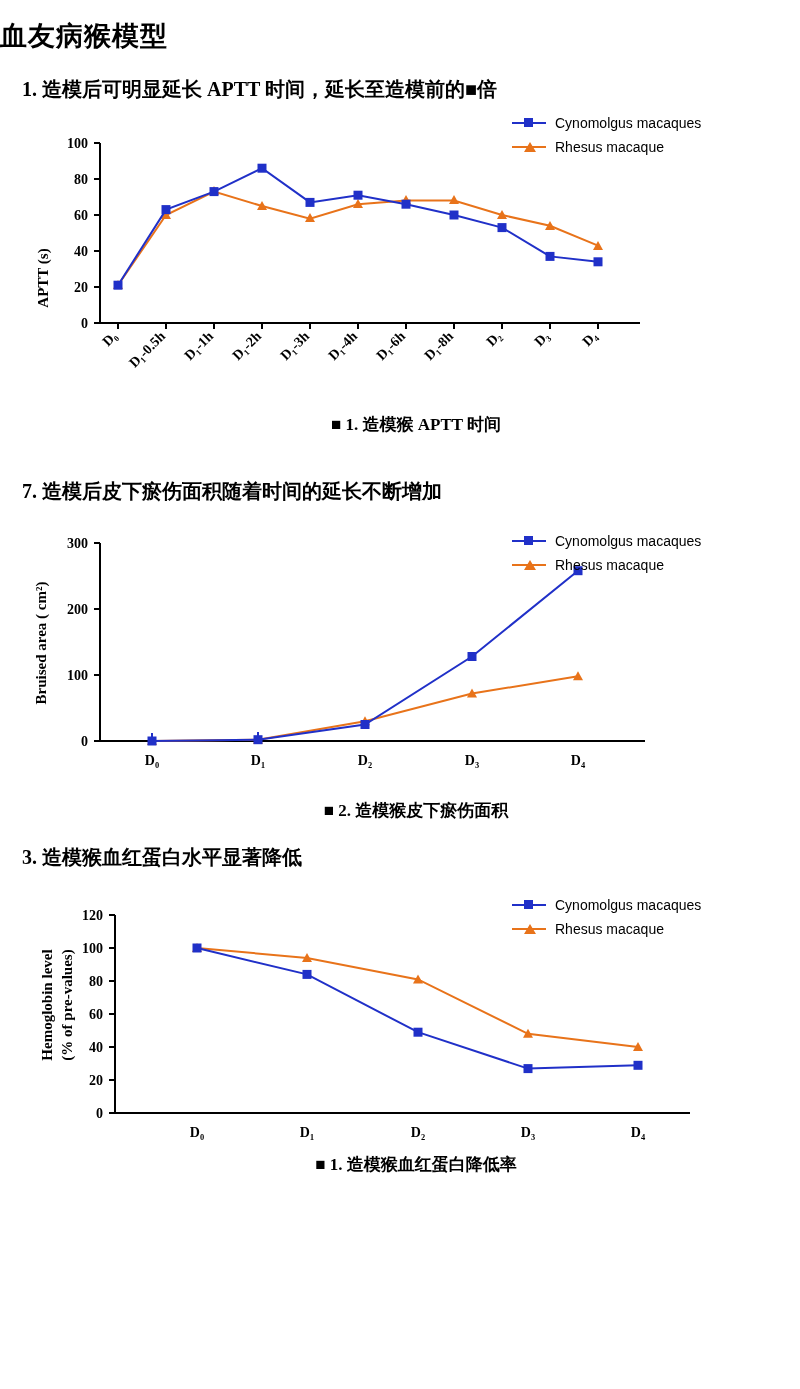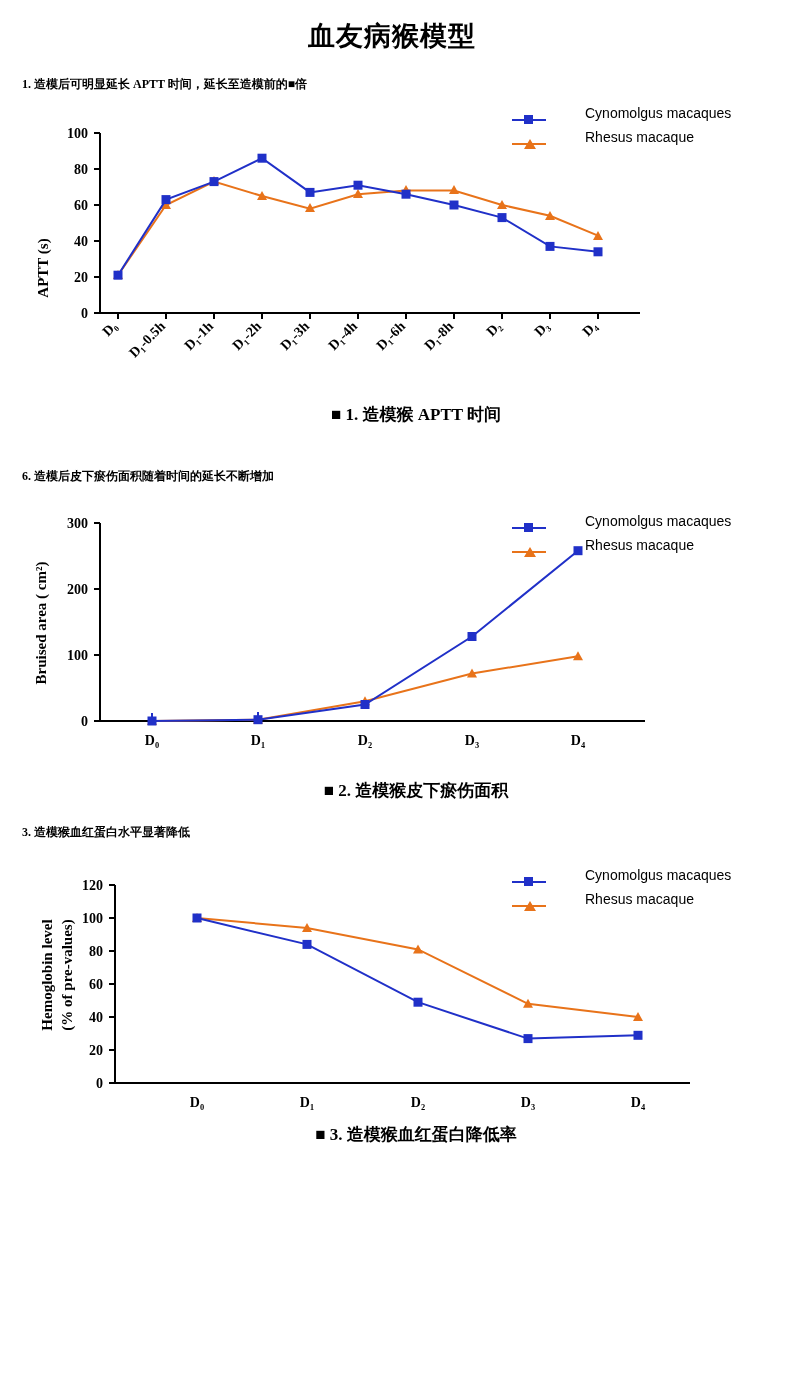--- a/index.html
+++ b/index.html
@@ -5,49 +5,49 @@
   html,body{margin:0;padding:0;}
   body{
     width:800px;height:1389px;
     background:#ffffff;
     font-family:"Liberation Sans", sans-serif;
     color:#000;
     position:relative;
     overflow:hidden;
   }
   .page-title{
-    text-align:center;
+    text-align:left;
     font-size:27px;
     font-weight:bold;
     letter-spacing:1px;
     margin:18px 16px 0 0;
     font-family:"Liberation Serif", serif;
   }
   .section-heading{
-    font-size:12px;
+    font-size:20px;
     font-weight:bold;
     margin:22px 0 0 22px;
     font-family:"Liberation Serif", serif;
   }
   .fig-caption{
     text-align:center;
     font-size:17px;
     font-weight:bold;
     font-family:"Liberation Serif", serif;
     margin-top:10px;
     padding-left:32px;
   }
   .chart-block{position:relative;width:800px;}
   svg{display:block;}
   .legend{
     position:absolute;
     font-size:14px;
     font-family:"Liberation Sans", sans-serif;
   }
-  .legend-row{display:flex;align-items:flex-end;margin-bottom:8px;gap:30px;}
+  .legend-row{display:flex;align-items:center;margin-bottom:8px;}
   .legend-line{width:34px;height:2px;position:relative;margin-right:9px;}
   .legend-line .mk{position:absolute;left:12px;top:-4px;}
   .sq{width:9px;height:9px;background:#2030c8;display:block;}
   .tri{width:0;height:0;border-left:6px solid transparent;border-right:6px solid transparent;border-bottom:10px solid #e8731a;display:block;}
   .axis-label{
     font-family:"Liberation Serif", serif;
     font-weight:bold;
     font-size:15px;
   }
   .tick-text{
@@ -152,21 +152,21 @@
       <span class="legend-line" style="background:#e8731a;">
           <span class="mk tri"></span>
         </span>
       <span>Rhesus macaque</span>
     </div>
   </div>
 </div>
 
 <div class="fig-caption">■ 1. 造模猴 APTT 时间</div>
 
-<div class="section-heading" style="margin-top:42px;">6. 造模后皮下瘀伤面积随着时间的延长不断增加</div>
+<div class="section-heading" style="margin-top:42px;">7. 造模后皮下瘀伤面积随着时间的延长不断增加</div>
 
 <div class="chart-block" style="margin-top:18px;">
   <svg width="800" height="270" viewBox="0 0 800 270">
     <line x1="100" y1="20" x2="100" y2="218" stroke="#000" stroke-width="2"></line>
     <line x1="100" y1="218" x2="645" y2="218" stroke="#000" stroke-width="2"></line>
     <g>
       <line x1="94" y1="218" x2="100" y2="218" stroke="#000" stroke-width="2"></line>
       <line x1="94" y1="152" x2="100" y2="152" stroke="#000" stroke-width="2"></line>
       <line x1="94" y1="86" x2="100" y2="86" stroke="#000" stroke-width="2"></line>
       <line x1="94" y1="20" x2="100" y2="20" stroke="#000" stroke-width="2"></line>
@@ -282,13 +282,13 @@
     </div>
     <div class="legend-row">
       <span class="legend-line" style="background:#e8731a;">
           <span class="mk tri"></span>
         </span>
       <span>Rhesus macaque</span>
     </div>
   </div>
 </div>
 
-<div class="fig-caption" style="margin-top:8px;">■ 3. 造模猴血红蛋白降低率</div>
+<div class="fig-caption" style="margin-top:8px;">■ 1. 造模猴血红蛋白降低率</div>
 
 </body></html>

